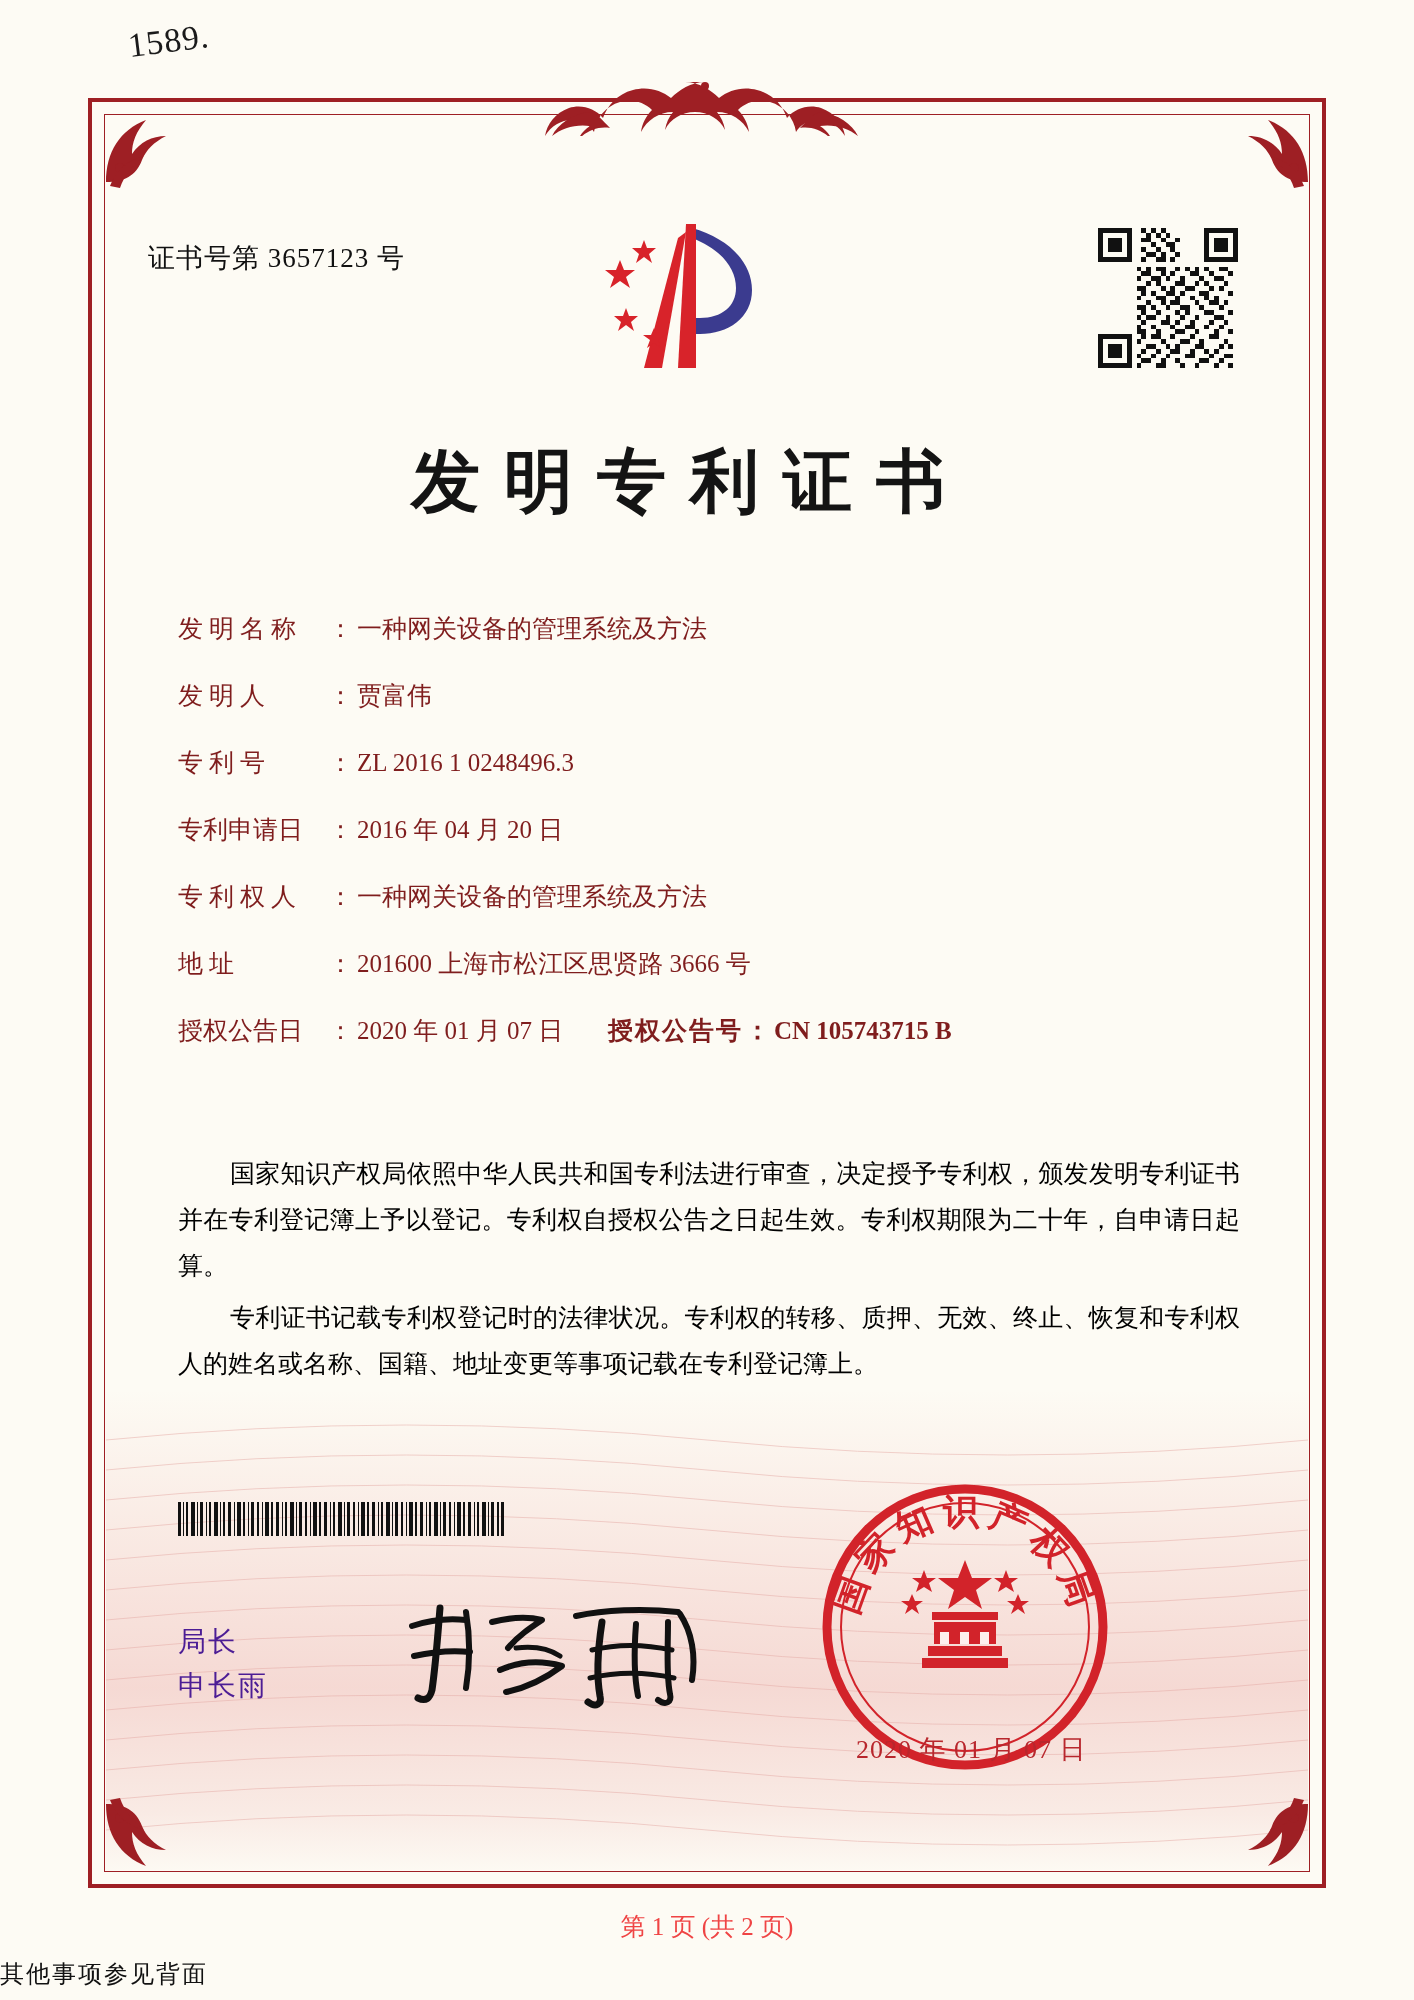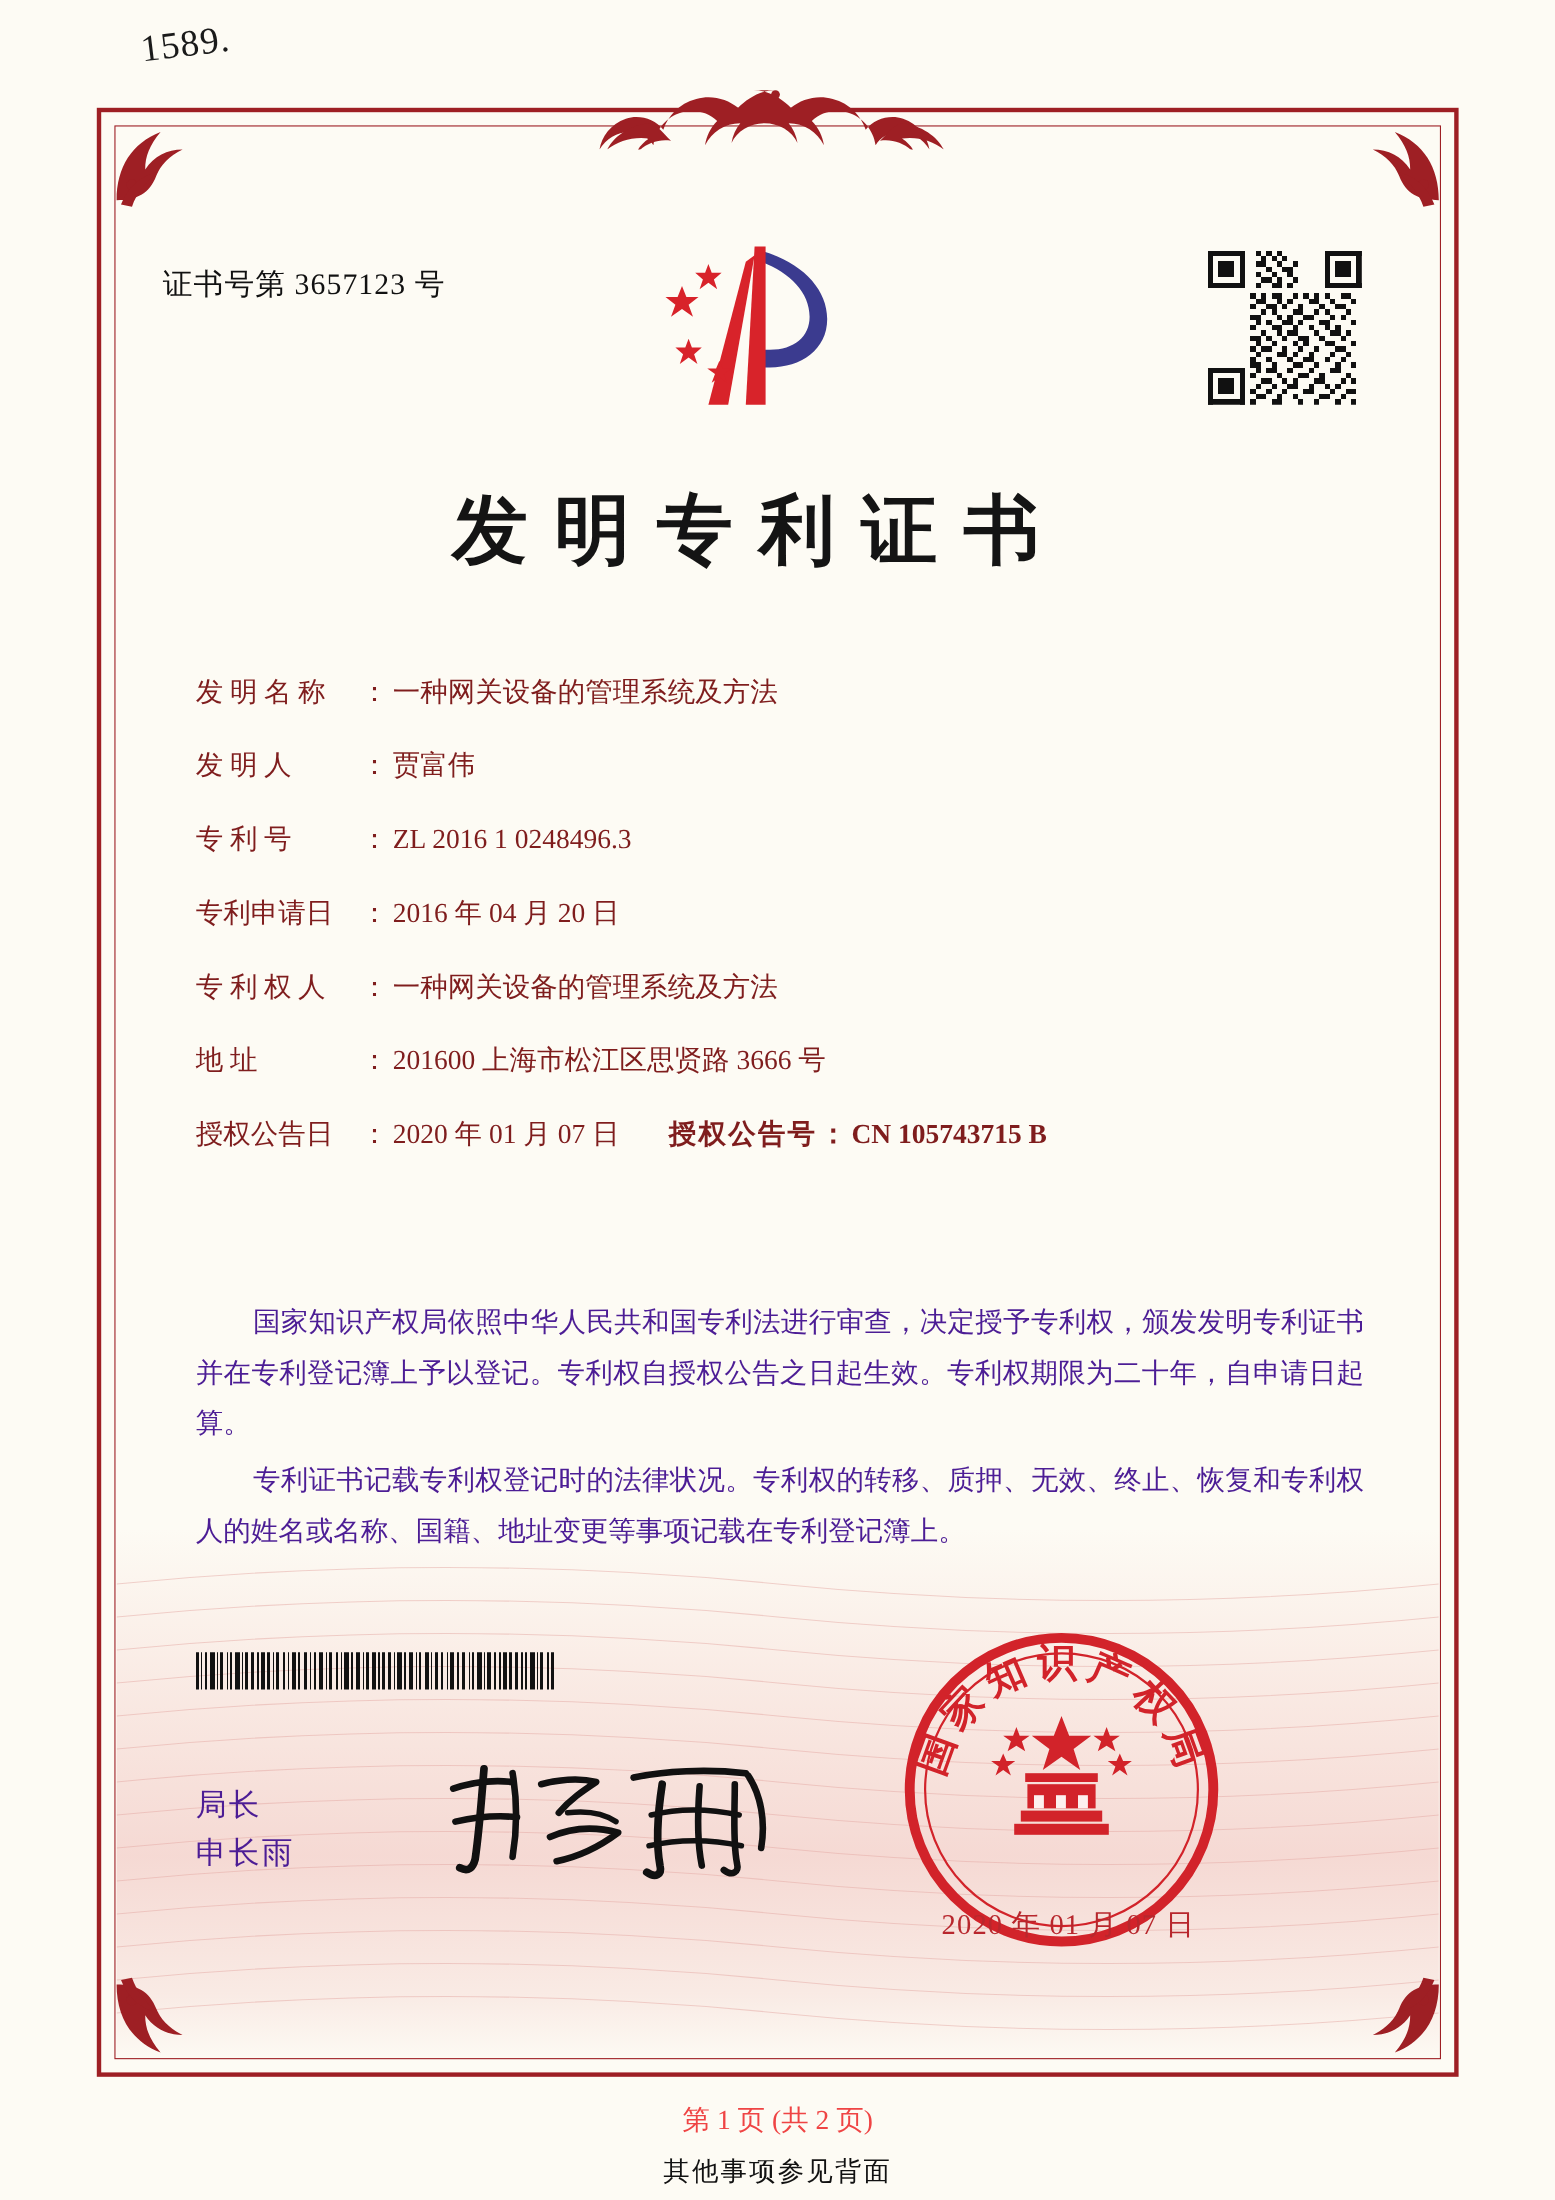--- a/index.html
+++ b/index.html
@@ -171,25 +171,25 @@
 
   .row-split { display: flex; align-items: baseline; }
   .split-left { width: 430px; flex: 0 0 430px; display: flex; align-items: flex-start;}
   .split-right { display: flex; align-items: baseline; font-weight: bold; }
   .split-right .field-label2 { letter-spacing: 2px; margin-right: 2px;}
 
   
   .paras {
     position: absolute;
     left: 178px;
-    top: 1180px;
+    top: 1151px;
     width: 1062px;
     font-size: 25px;
     line-height: 46px;
-    color: #4c1d95;
+    color: #000000;
     text-align: justify;
   }
   .paras p {
     margin: 0 0 6px 0;
     text-indent: 52px;
   }
 
   
   .barcode {
     position: absolute;
@@ -244,21 +244,21 @@
     width: 1414px;
     text-align: center;
     font-size: 25px;
     color: #ef4444;
   }
   .back-note {
     position: absolute;
     left: 0;
     top: 1958px;
     width: 1414px;
-    text-align: center;
+    text-align: left;
     font-size: 24px;
     color: #111;
     letter-spacing: 2px;
   }
 </style>
 </head>
 <body>
 
 <div class="page">
 

